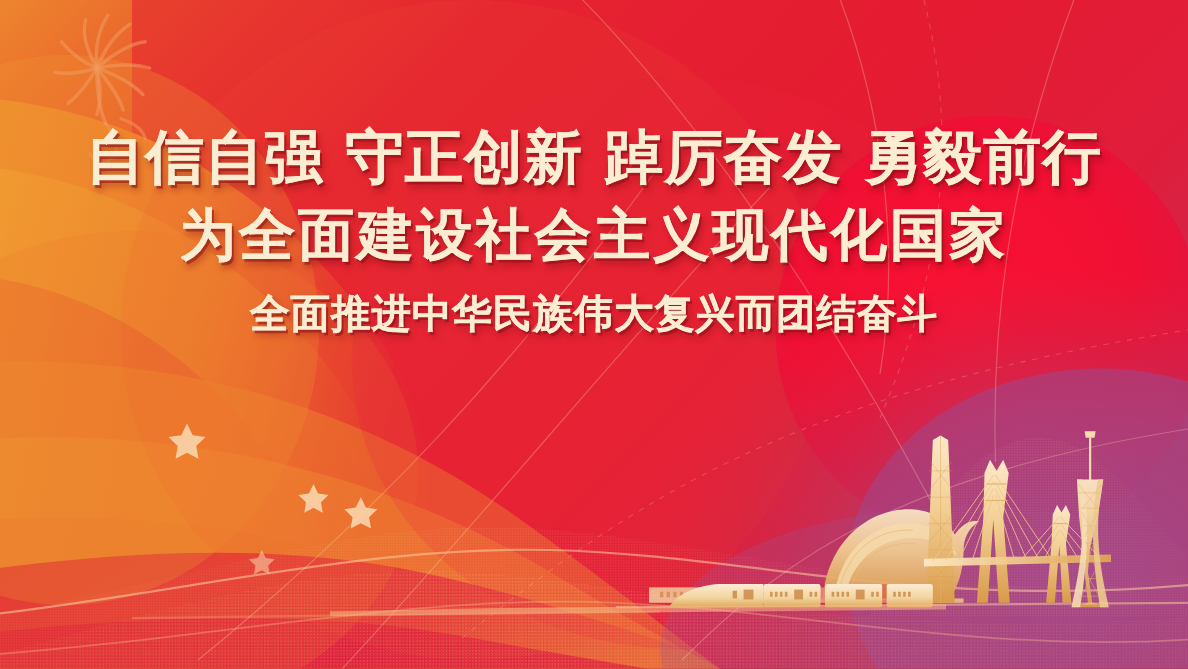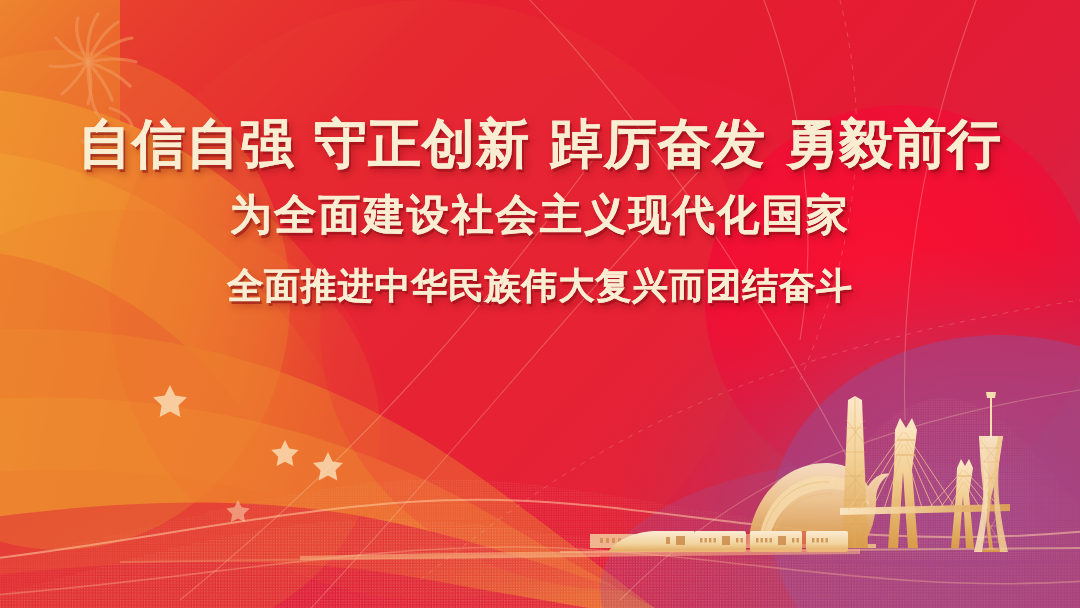--- a/index.html
+++ b/index.html
@@ -43,21 +43,21 @@
       2px 3px 0 rgba(140, 14, 20, 0.55),
       3px 5px 7px rgba(120, 10, 16, 0.40);
     -webkit-text-stroke: 0.4px rgba(250,237,210,0.9);
   }
   #line1 {
     font-size: 53px;
     line-height: 72px;
     letter-spacing: 0.02em;
   }
   #line2 {
-    font-size: 42px;
+    font-size: 51px;
     line-height: 70px;
     letter-spacing: 0.055em;
   }
   #line3 {
     font-size: 36px;
     line-height: 72px;
     letter-spacing: 0.022em;
   }
 </style>
 </head>

